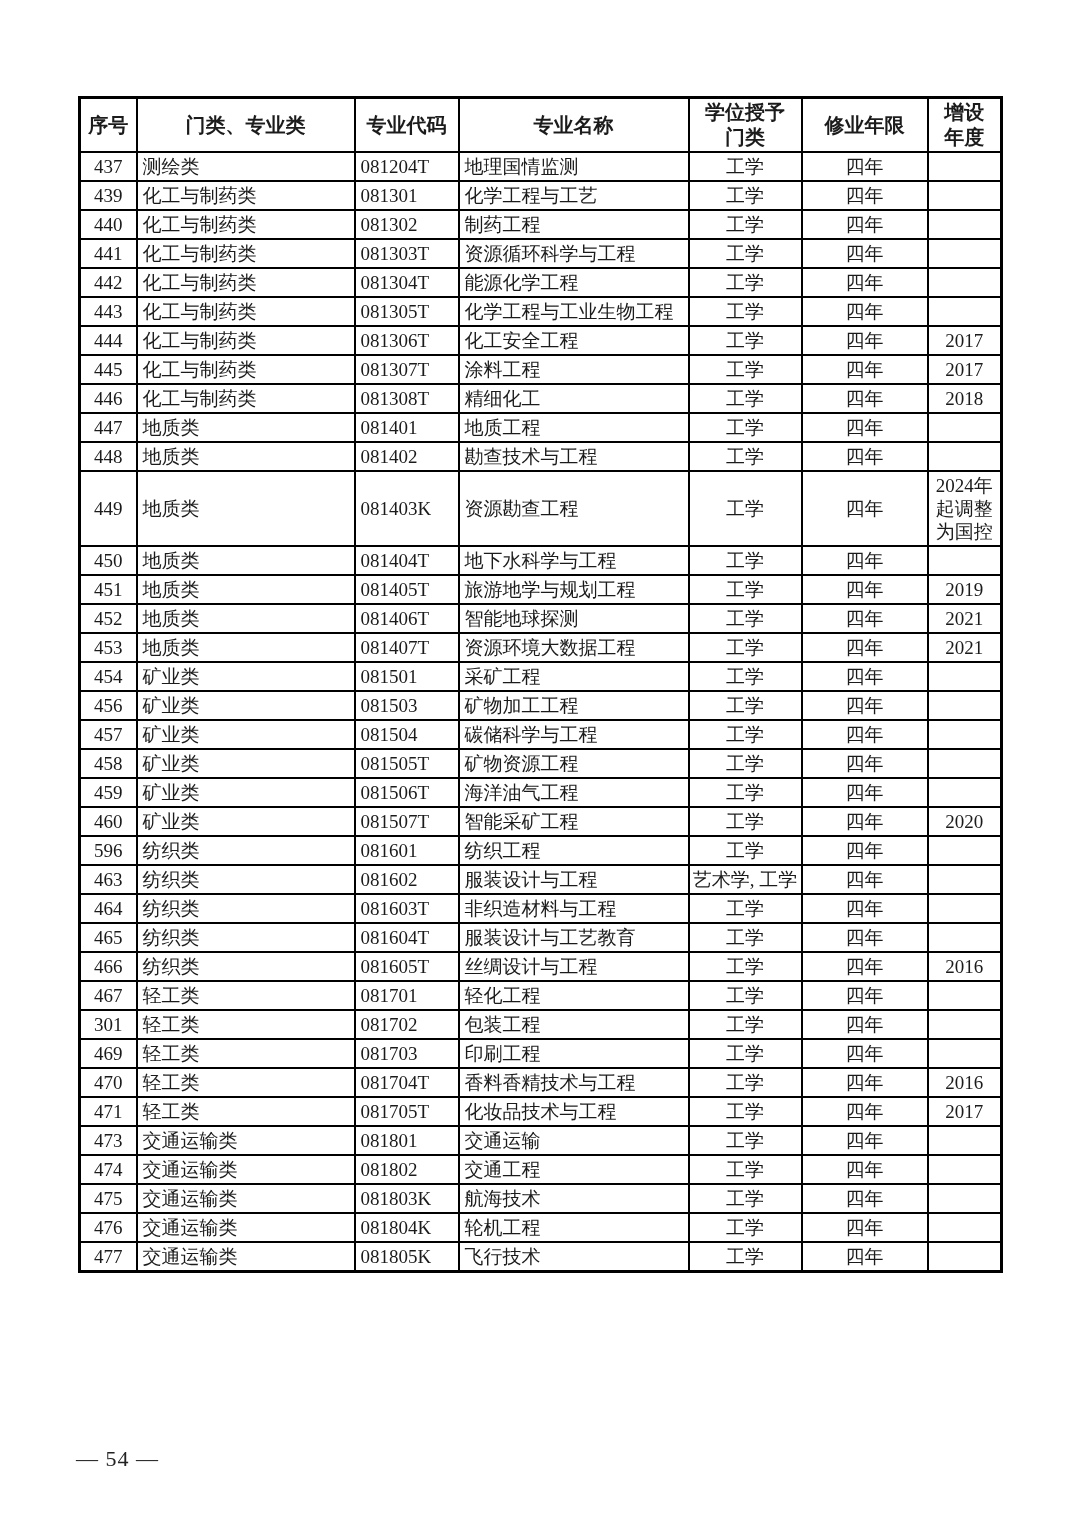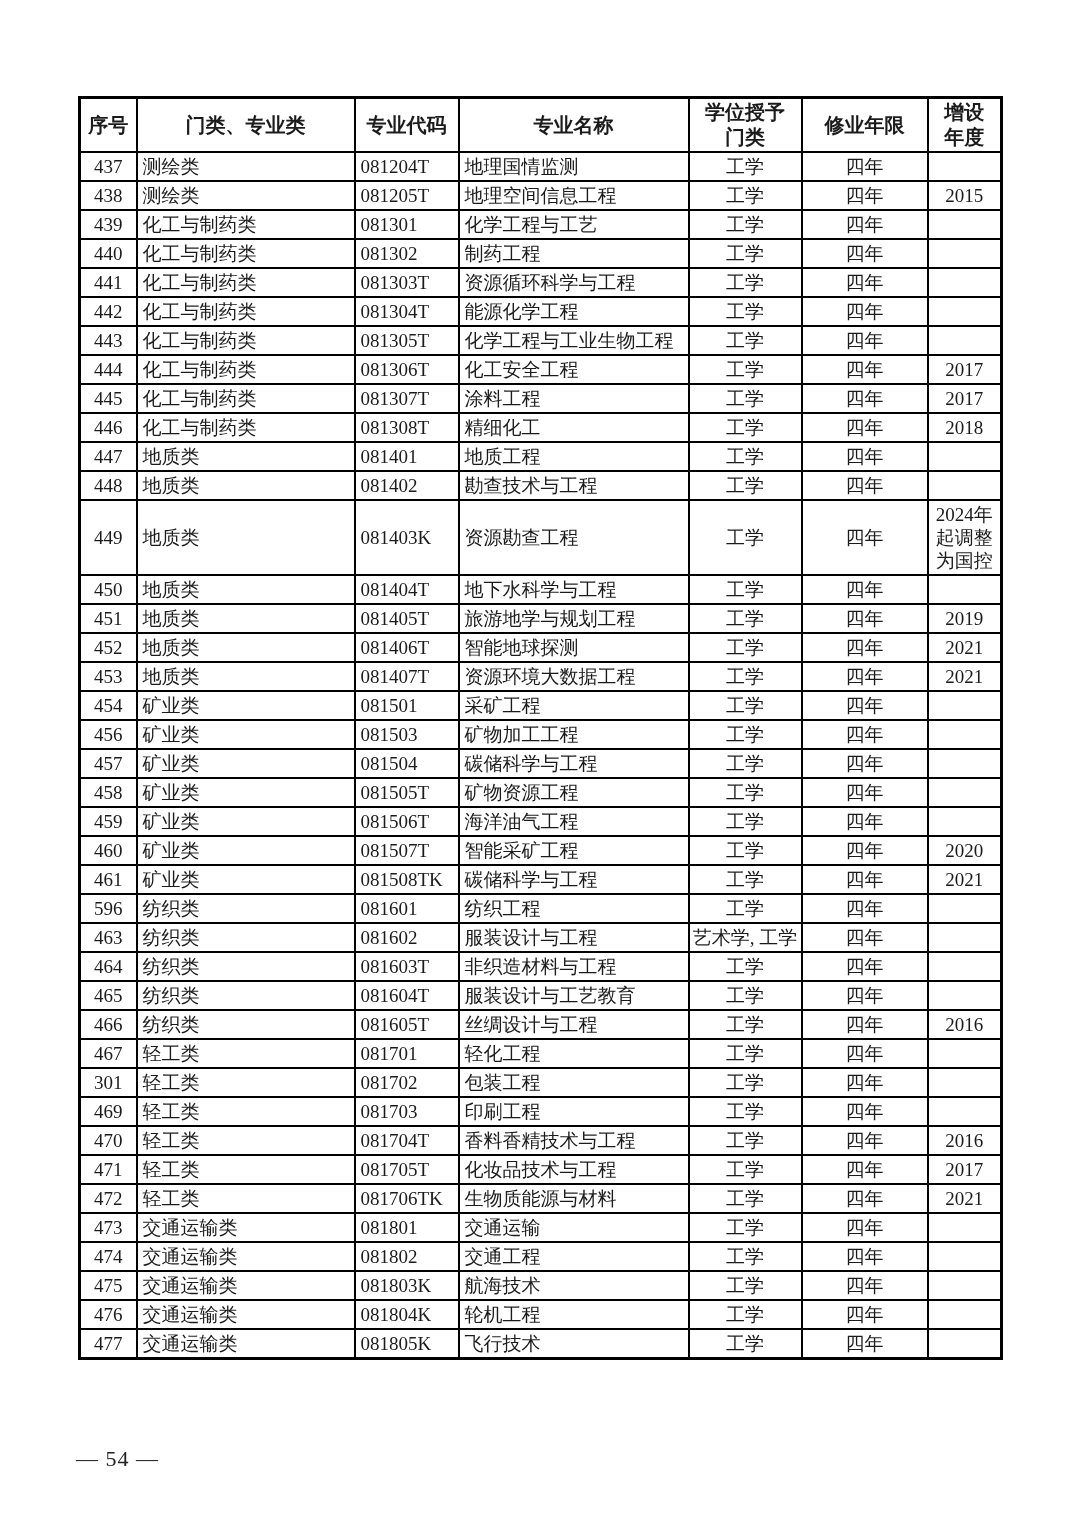--- a/index.html
+++ b/index.html
@@ -116,29 +116,20 @@
         <tr>
           <td class="c0">437</td>
           <td class="c1">测绘类</td>
           <td class="c2">081204T</td>
           <td class="c3">地理国情监测</td>
           <td class="c4">工学</td>
           <td class="c5">四年</td>
           <td class="c6"></td>
         </tr>
         <tr>
-          <td class="c0">438</td>
-          <td class="c1">测绘类</td>
-          <td class="c2">081205T</td>
-          <td class="c3">地理空间信息工程</td>
-          <td class="c4">工学</td>
-          <td class="c5">四年</td>
-          <td class="c6">2015</td>
-        </tr>
-        <tr>
           <td class="c0">439</td>
           <td class="c1">化工与制药类</td>
           <td class="c2">081301</td>
           <td class="c3">化学工程与工艺</td>
           <td class="c4">工学</td>
           <td class="c5">四年</td>
           <td class="c6"></td>
         </tr>
         <tr>
           <td class="c0">440</td>
@@ -312,29 +303,20 @@
           <td class="c6"></td>
         </tr>
         <tr>
           <td class="c0">460</td>
           <td class="c1">矿业类</td>
           <td class="c2">081507T</td>
           <td class="c3">智能采矿工程</td>
           <td class="c4">工学</td>
           <td class="c5">四年</td>
           <td class="c6">2020</td>
-        </tr>
-        <tr>
-          <td class="c0">461</td>
-          <td class="c1">矿业类</td>
-          <td class="c2">081508TK</td>
-          <td class="c3">碳储科学与工程</td>
-          <td class="c4">工学</td>
-          <td class="c5">四年</td>
-          <td class="c6">2021</td>
         </tr>
         <tr>
           <td class="c0">596</td>
           <td class="c1">纺织类</td>
           <td class="c2">081601</td>
           <td class="c3">纺织工程</td>
           <td class="c4">工学</td>
           <td class="c5">四年</td>
           <td class="c6"></td>
         </tr>
@@ -411,29 +393,20 @@
           <td class="c6">2016</td>
         </tr>
         <tr>
           <td class="c0">471</td>
           <td class="c1">轻工类</td>
           <td class="c2">081705T</td>
           <td class="c3">化妆品技术与工程</td>
           <td class="c4">工学</td>
           <td class="c5">四年</td>
           <td class="c6">2017</td>
-        </tr>
-        <tr>
-          <td class="c0">472</td>
-          <td class="c1">轻工类</td>
-          <td class="c2">081706TK</td>
-          <td class="c3">生物质能源与材料</td>
-          <td class="c4">工学</td>
-          <td class="c5">四年</td>
-          <td class="c6">2021</td>
         </tr>
         <tr>
           <td class="c0">473</td>
           <td class="c1">交通运输类</td>
           <td class="c2">081801</td>
           <td class="c3">交通运输</td>
           <td class="c4">工学</td>
           <td class="c5">四年</td>
           <td class="c6"></td>
         </tr>

